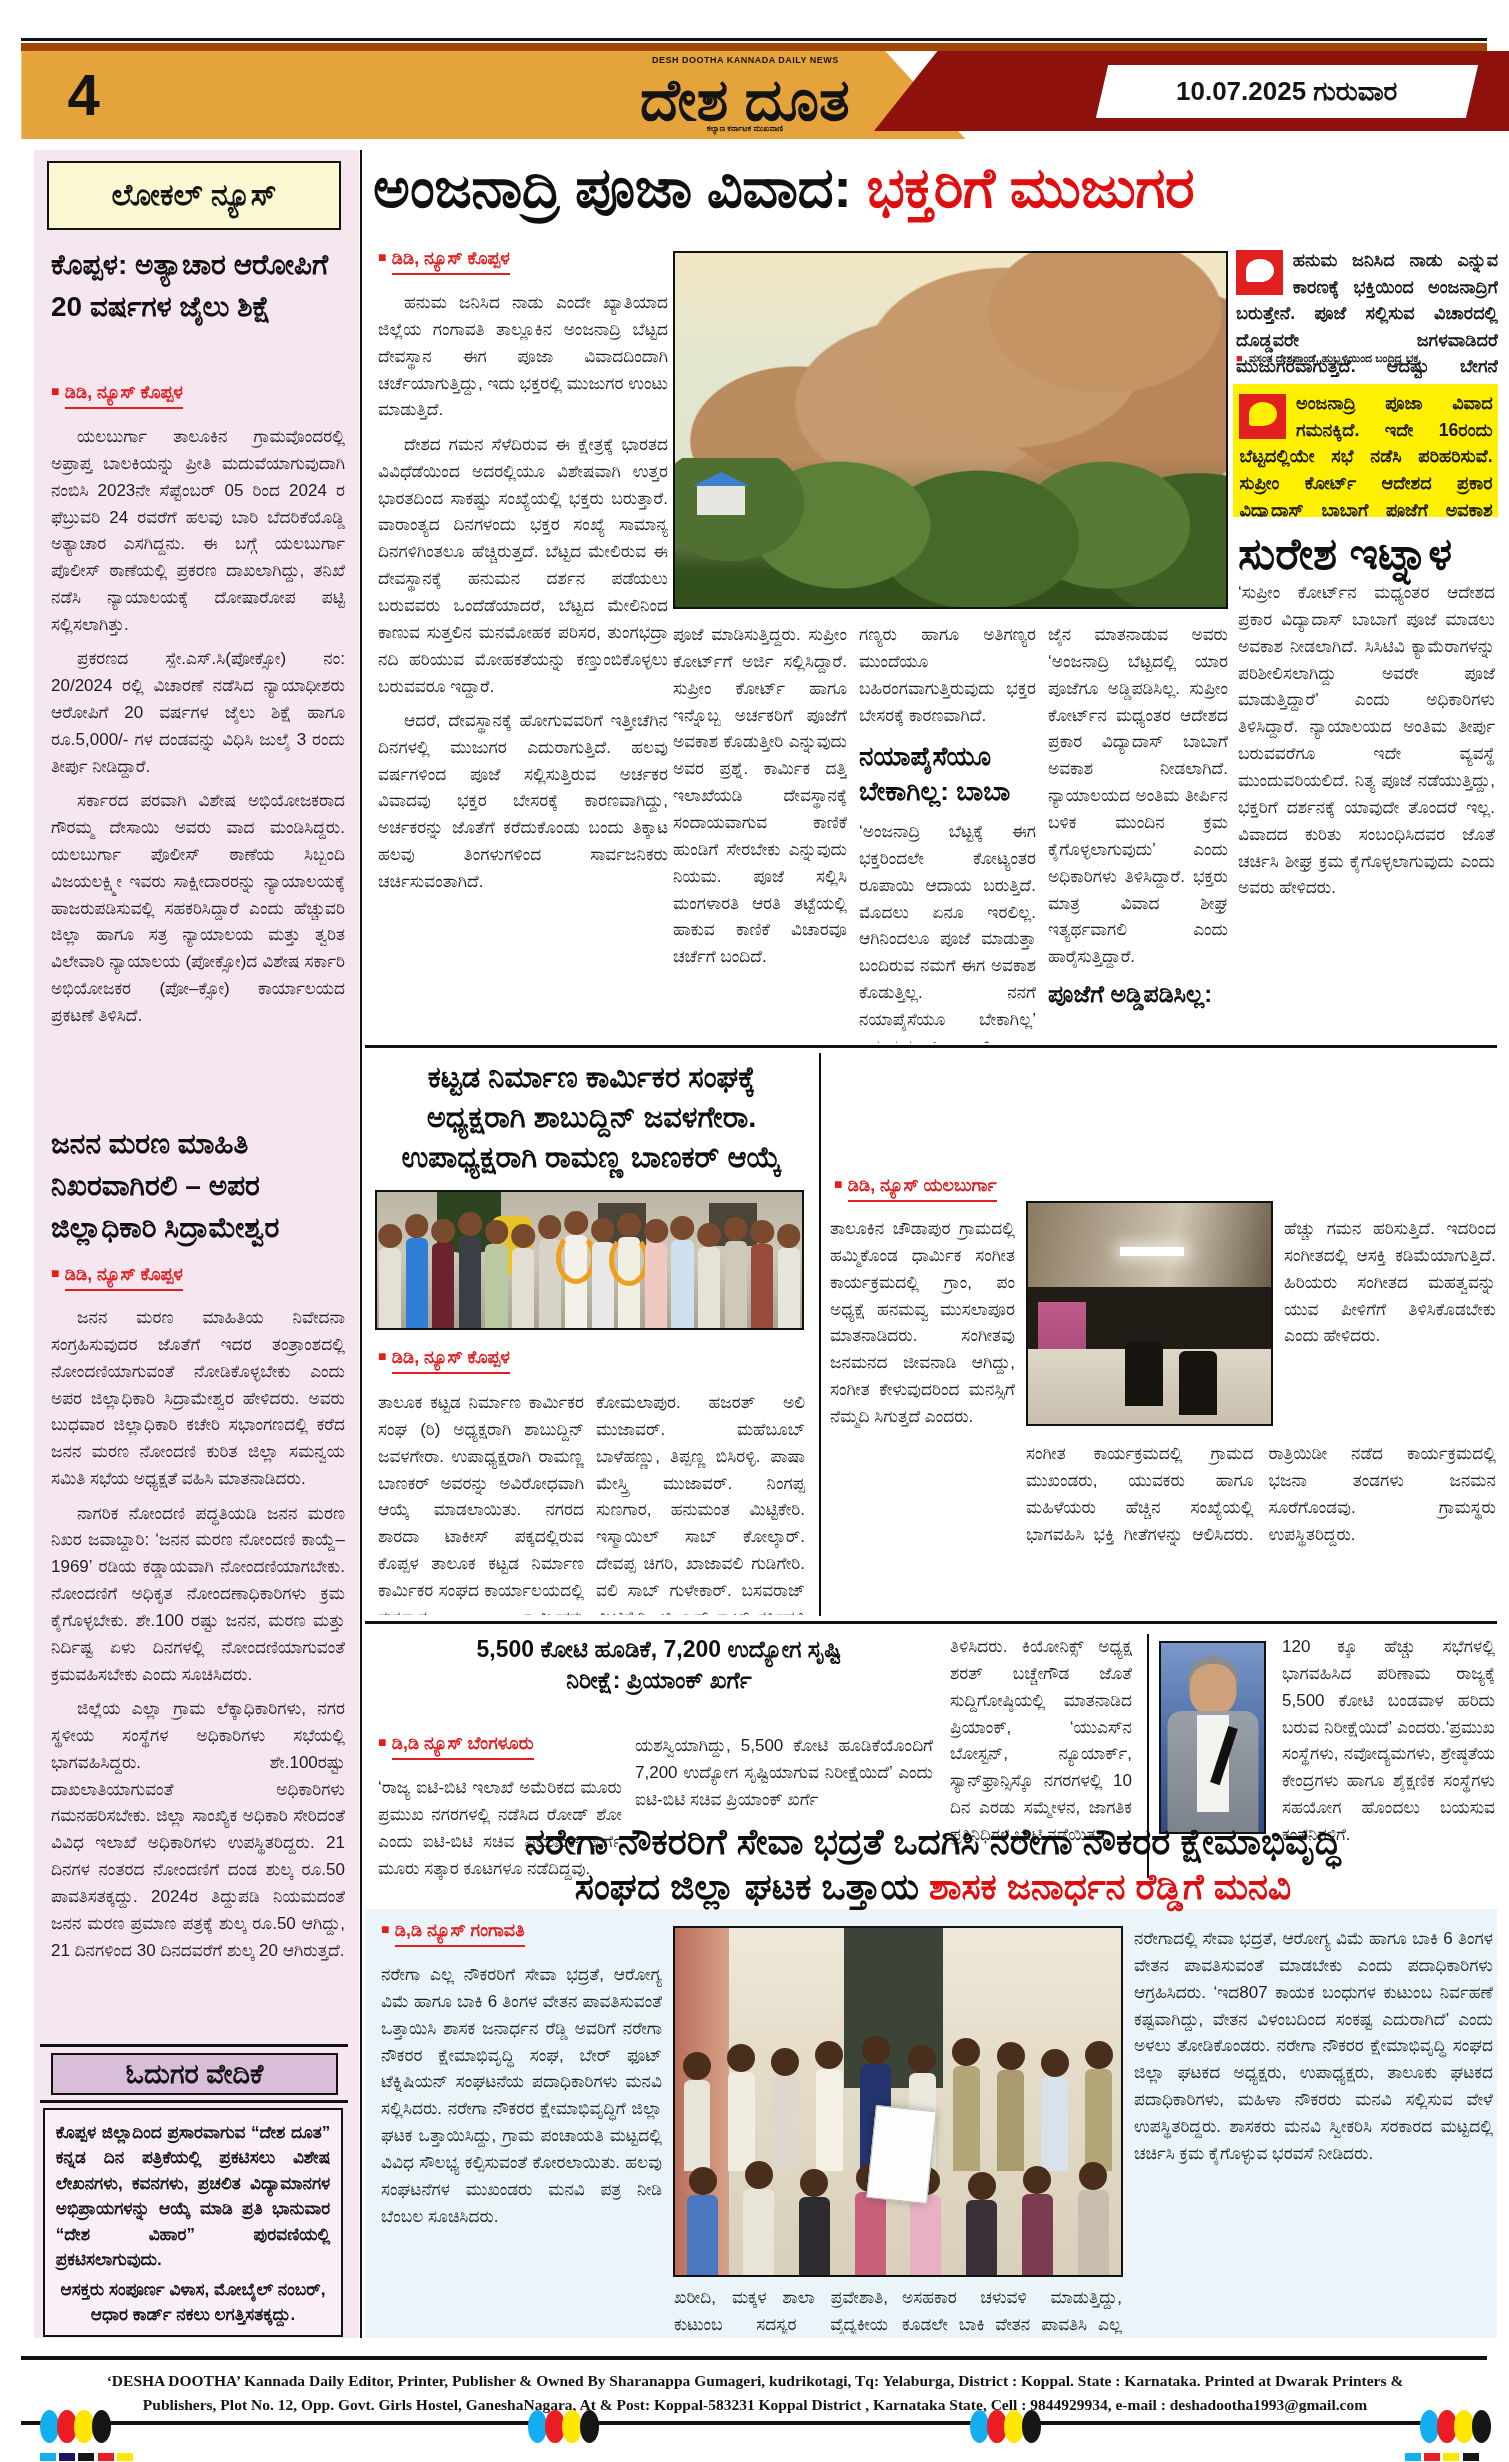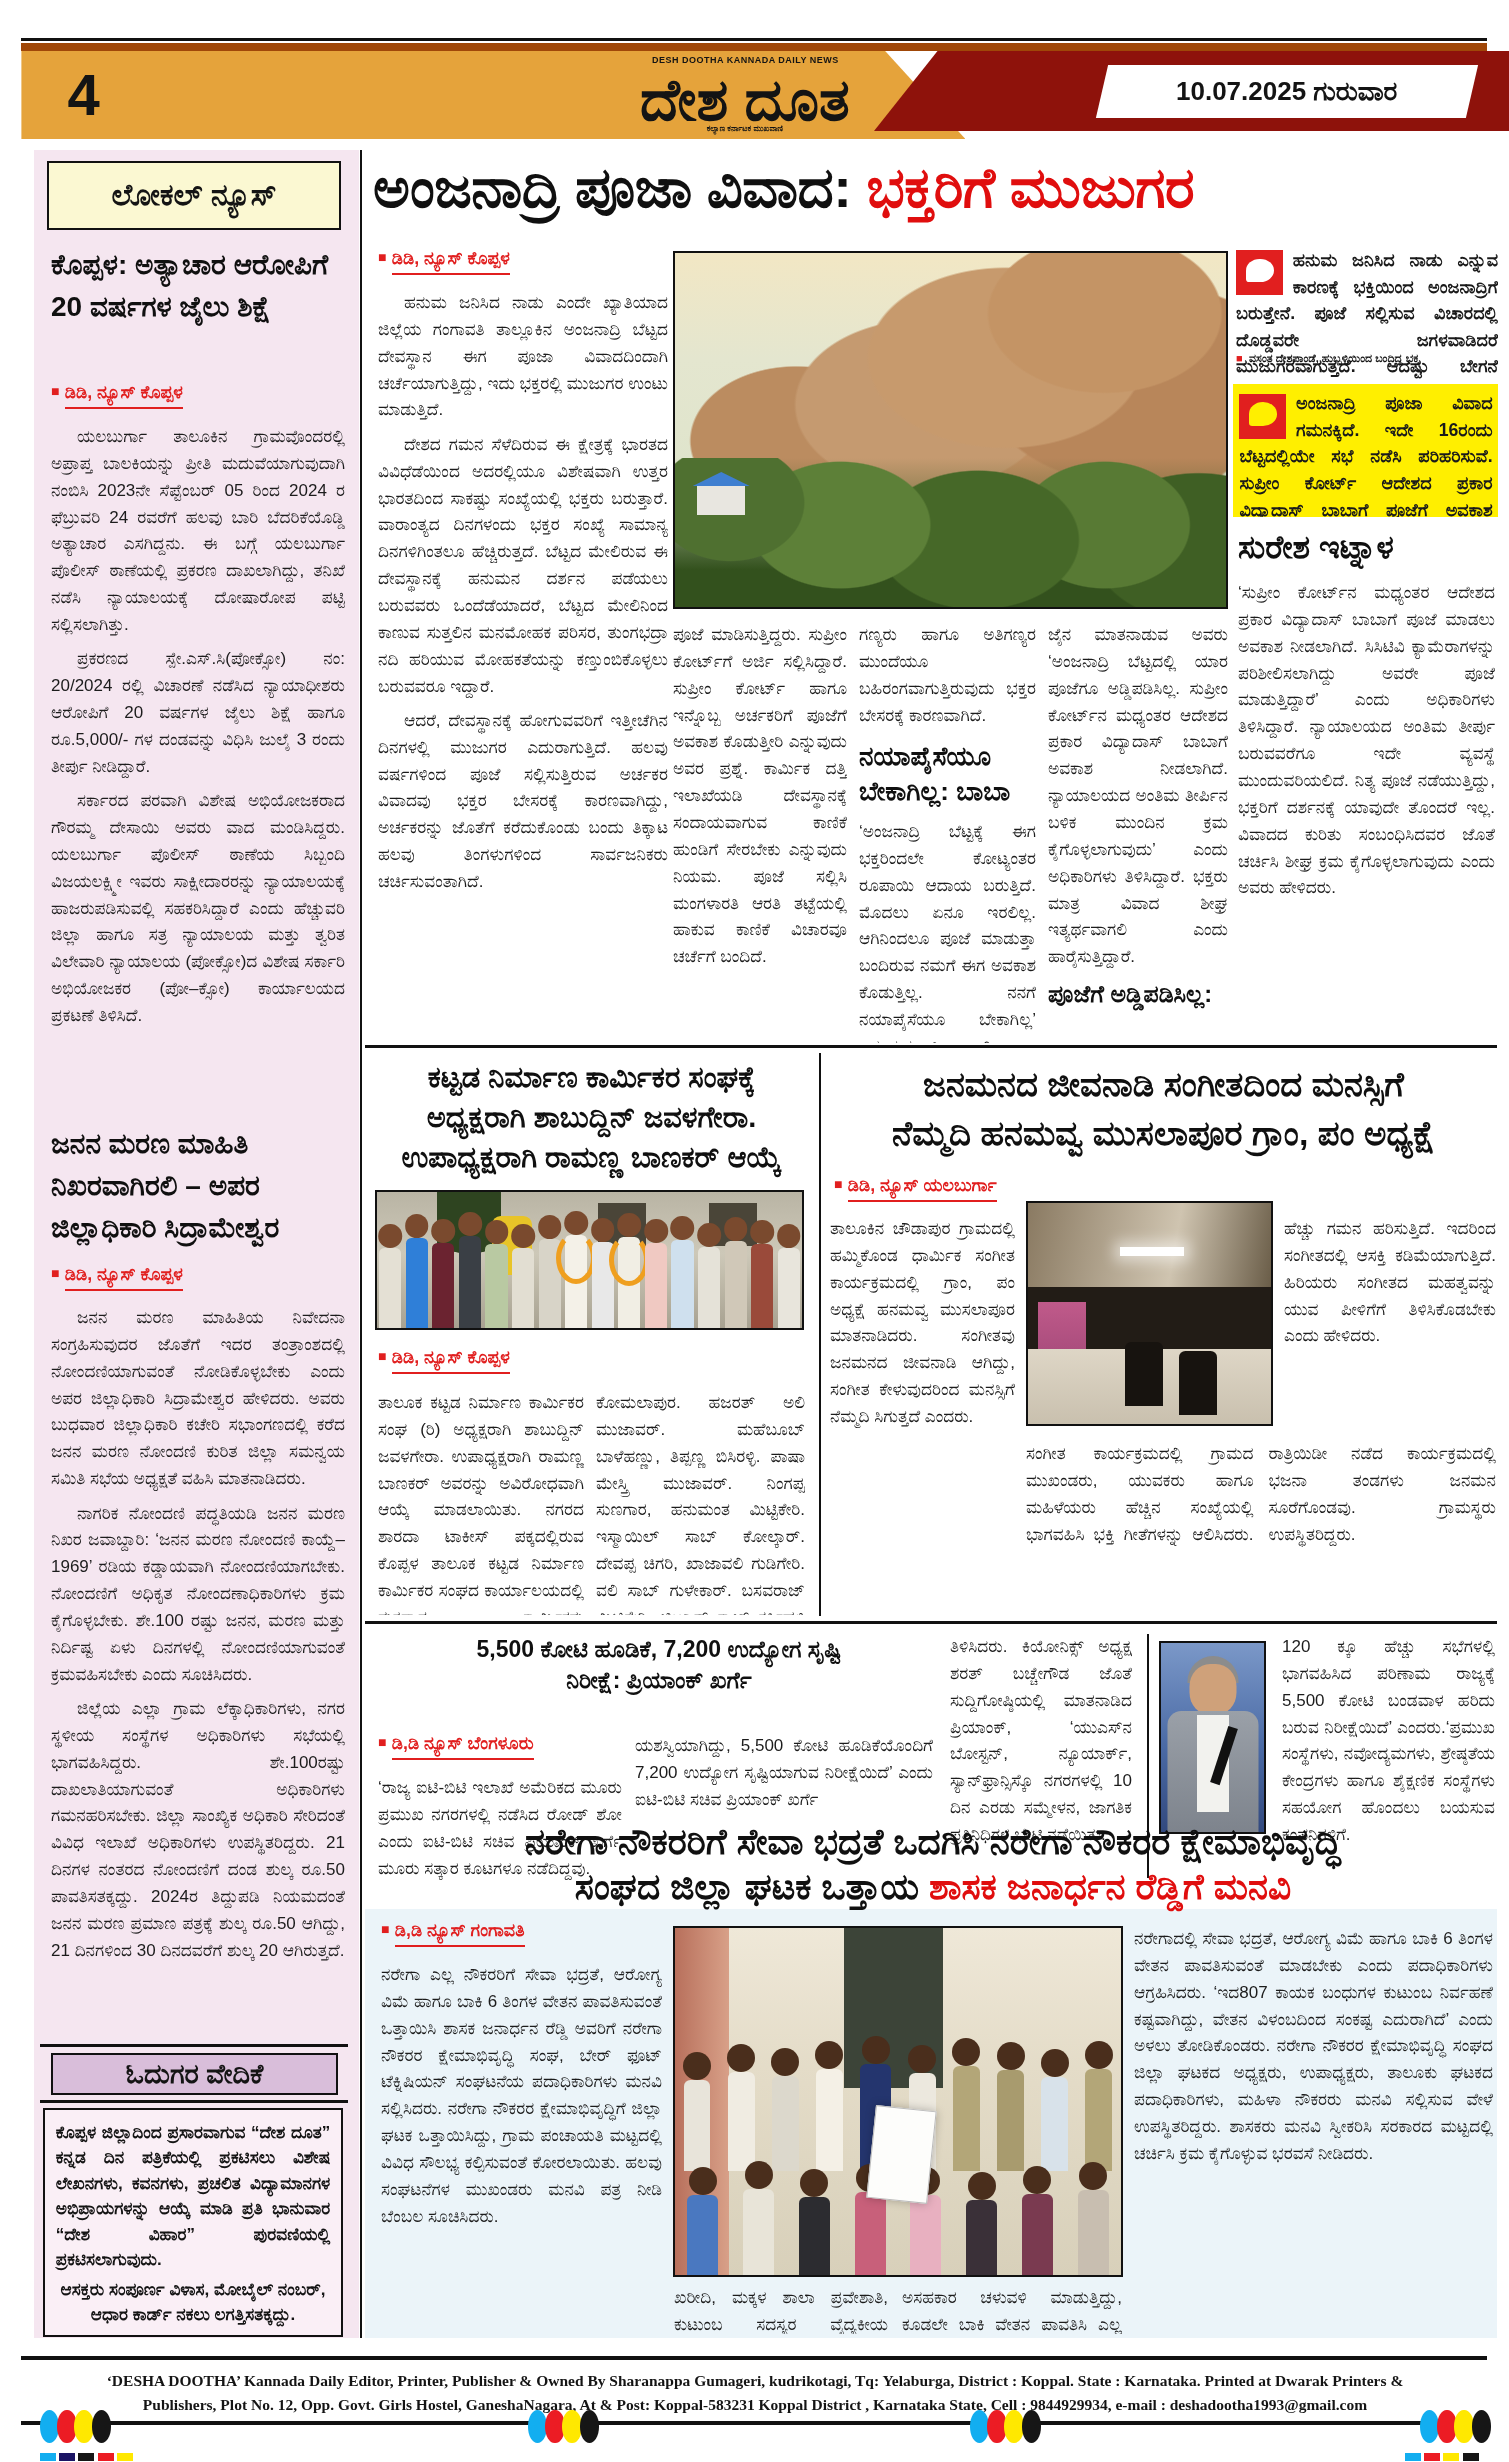--- a/index.html
+++ b/index.html
@@ -203,21 +203,21 @@
   </div>
 
   <div class="abs" style="left:1233px;top:384px;width:265px;height:133px;background:#ffef00;padding:6.4px 5.4px 5.4px 6.4px;box-sizing:border-box;overflow:hidden;">
     <div class="qicon yellow">
         <div class="bub"></div>
       </div>
     <div class="qtext">ಅಂಜನಾದ್ರಿ ಪೂಜಾ ವಿವಾದ ಗಮನಕ್ಕಿದೆ. ಇದೇ 16ರಂದು ಬೆಟ್ಟದಲ್ಲಿಯೇ ಸಭೆ ನಡೆಸಿ ಪರಿಹರಿಸುವೆ. ಸುಪ್ರೀಂ ಕೋರ್ಟ್ ಆದೇಶದ ಪ್ರಕಾರ ವಿದ್ಯಾದಾಸ್ ಬಾಬಾಗೆ ಪೂಜೆಗೆ ಅವಕಾಶ ಕೊಡಬೇಕು.</div>
 
   </div>
 
-  <div class="abs headline" style="left:1238px;top:529px;width:257px;font-size:32px;">ಸುರೇಶ ಇಟ್ನಾಳ</div>
+  <div class="abs headline" style="left:1238px;top:529px;width:257px;font-size:44px;">ಸುರೇಶ ಇಟ್ನಾಳ</div>
   <div class="abs bodytxt" style="left:1238px;top:580px;width:257px;height:462px;">‘ಸುಪ್ರೀಂ ಕೋರ್ಟ್‌ನ ಮಧ್ಯಂತರ ಆದೇಶದ ಪ್ರಕಾರ ವಿದ್ಯಾದಾಸ್ ಬಾಬಾಗೆ ಪೂಜೆ ಮಾಡಲು ಅವಕಾಶ ನೀಡಲಾಗಿದೆ. ಸಿಸಿಟಿವಿ ಕ್ಯಾಮೆರಾಗಳನ್ನು ಪರಿಶೀಲಿಸಲಾಗಿದ್ದು ಅವರೇ ಪೂಜೆ ಮಾಡುತ್ತಿದ್ದಾರೆ’ ಎಂದು ಅಧಿಕಾರಿಗಳು ತಿಳಿಸಿದ್ದಾರೆ. ನ್ಯಾಯಾಲಯದ ಅಂತಿಮ ತೀರ್ಪು ಬರುವವರೆಗೂ ಇದೇ ವ್ಯವಸ್ಥೆ ಮುಂದುವರಿಯಲಿದೆ. ನಿತ್ಯ ಪೂಜೆ ನಡೆಯುತ್ತಿದ್ದು, ಭಕ್ತರಿಗೆ ದರ್ಶನಕ್ಕೆ ಯಾವುದೇ ತೊಂದರೆ ಇಲ್ಲ. ವಿವಾದದ ಕುರಿತು ಸಂಬಂಧಿಸಿದವರ ಜೊತೆ ಚರ್ಚಿಸಿ ಶೀಘ್ರ ಕ್ರಮ ಕೈಗೊಳ್ಳಲಾಗುವುದು ಎಂದು ಅವರು ಹೇಳಿದರು.</div>
 
   <div class="abs hline" style="left:365px;top:1045px;width:1132px;height:2.7px;"></div>
   <div class="abs vline" style="left:819px;top:1053px;width:1.6px;height:563px;"></div>
 
   <div class="abs headline" style="left:373px;top:1057px;width:437px;text-align:center;font-size:29px;line-height:1.38;">
     <div>ಕಟ್ಟಡ ನಿರ್ಮಾಣ ಕಾರ್ಮಿಕರ ಸಂಘಕ್ಕೆ</div>
     <div>ಅಧ್ಯಕ್ಷರಾಗಿ ಶಾಬುದ್ದಿನ್ ಜವಳಗೇರಾ.</div>
     <div>ಉಪಾಧ್ಯಕ್ಷರಾಗಿ ರಾಮಣ್ಣ ಬಾಣಕರ್ ಆಯ್ಕೆ</div>
   </div>
@@ -244,24 +244,20 @@
       <i class="wp"></i>
         <i class="wp"></i>
     </div>
   </div>
   <div class="abs byline" style="left:378px;top:1347px;">
     <span class="sq">■</span><span class="bl-inner">ಡಿಡಿ, ನ್ಯೂಸ್ ಕೊಪ್ಪಳ</span>
   </div>
   <div class="abs bodytxt" style="left:378px;top:1390px;width:206px;height:225px;">ತಾಲೂಕ ಕಟ್ಟಡ ನಿರ್ಮಾಣ ಕಾರ್ಮಿಕರ ಸಂಘ (ರಿ) ಅಧ್ಯಕ್ಷರಾಗಿ ಶಾಬುದ್ದಿನ್ ಜವಳಗೇರಾ. ಉಪಾಧ್ಯಕ್ಷರಾಗಿ ರಾಮಣ್ಣ ಬಾಣಕರ್ ಅವರನ್ನು ಅವಿರೋಧವಾಗಿ ಆಯ್ಕೆ ಮಾಡಲಾಯಿತು. ನಗರದ ಶಾರದಾ ಟಾಕೀಸ್ ಪಕ್ಕದಲ್ಲಿರುವ ಕೊಪ್ಪಳ ತಾಲೂಕ ಕಟ್ಟಡ ನಿರ್ಮಾಣ ಕಾರ್ಮಿಕರ ಸಂಘದ ಕಾರ್ಯಾಲಯದಲ್ಲಿ ಶುಕ್ರವಾರ ಕಾರ್ಮಿಕರು ಭಾಗವಹಿಸಿದ್ದರು.</div>
   <div class="abs bodytxt" style="left:596px;top:1390px;width:209px;height:225px;">ಕೋಮಲಾಪುರ. ಹಜರತ್ ಅಲಿ ಮುಜಾವರ್. ಮಹೆಬೂಬ್ ಬಾಳೆಹಣ್ಣು, ತಿಪ್ಪಣ್ಣ ಬಿಸಿರಳ್ಳಿ. ಪಾಷಾ ಮೇಸ್ತ್ರಿ ಮುಜಾವರ್. ನಿಂಗಪ್ಪ ಸುಣಗಾರ, ಹನುಮಂತ ಮಿಟ್ಟಿಕೇರಿ. ಇಸ್ಮಾಯಿಲ್ ಸಾಬ್ ಕೋಲ್ಕಾರ್. ದೇವಪ್ಪ ಚಿಗರಿ, ಖಾಜಾವಲಿ ಗುಡಿಗೇರಿ. ವಲಿ ಸಾಬ್ ಗುಳೇಕಾರ್. ಬಸವರಾಜ್ ಮಿಟ್ಟಿಕೇರಿ, ಜೀಲಾನ್ ಸಾಬ್ ಕರ್ಕಿಹಳ್ಳಿ ಮುಂತಾದವರು ಉಪಸ್ಥಿತರಿದ್ದರು.</div>
 
-  <div class="abs headline" style="left:830px;top:1060px;width:667px;text-align:center;font-size:34px;line-height:1.45;">
-    <div>ಜನಮನದ ಜೀವನಾಡಿ ಸಂಗೀತದಿಂದ ಮನಸ್ಸಿಗೆ</div>
-    <div>ನೆಮ್ಮದಿ ಹನಮವ್ವ ಮುಸಲಾಪೂರ ಗ್ರಾಂ, ಪಂ ಅಧ್ಯಕ್ಷೆ</div>
-  </div>
   <div class="abs byline" style="left:834px;top:1175px;">
     <span class="sq">■</span><span class="bl-inner">ಡಿಡಿ, ನ್ಯೂಸ್ ಯಲಬುರ್ಗಾ</span>
   </div>
   <div id="photo-music" class="photo" style="left:1026px;top:1201px;width:247px;height:225px;">
     <div class="tent"></div>
     <div class="light"></div>
     <div class="cloth"></div>
     <div class="banner"></div>
     <div class="fig" style="left:40%;"></div>
     <div class="fig" style="left:62%;bottom:4%;"></div>

